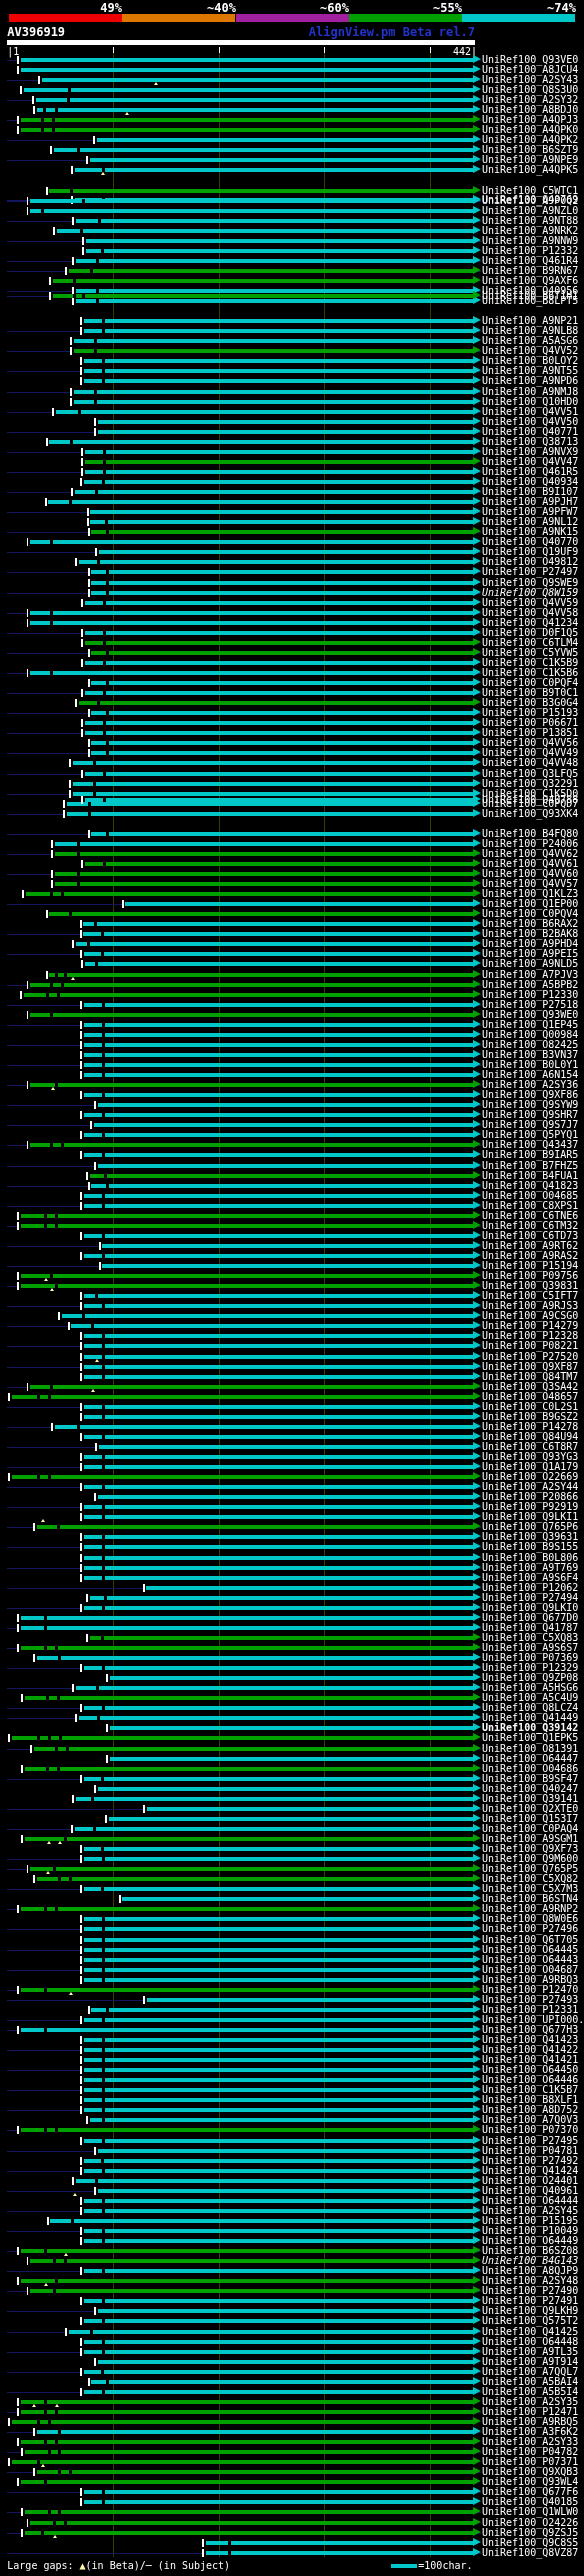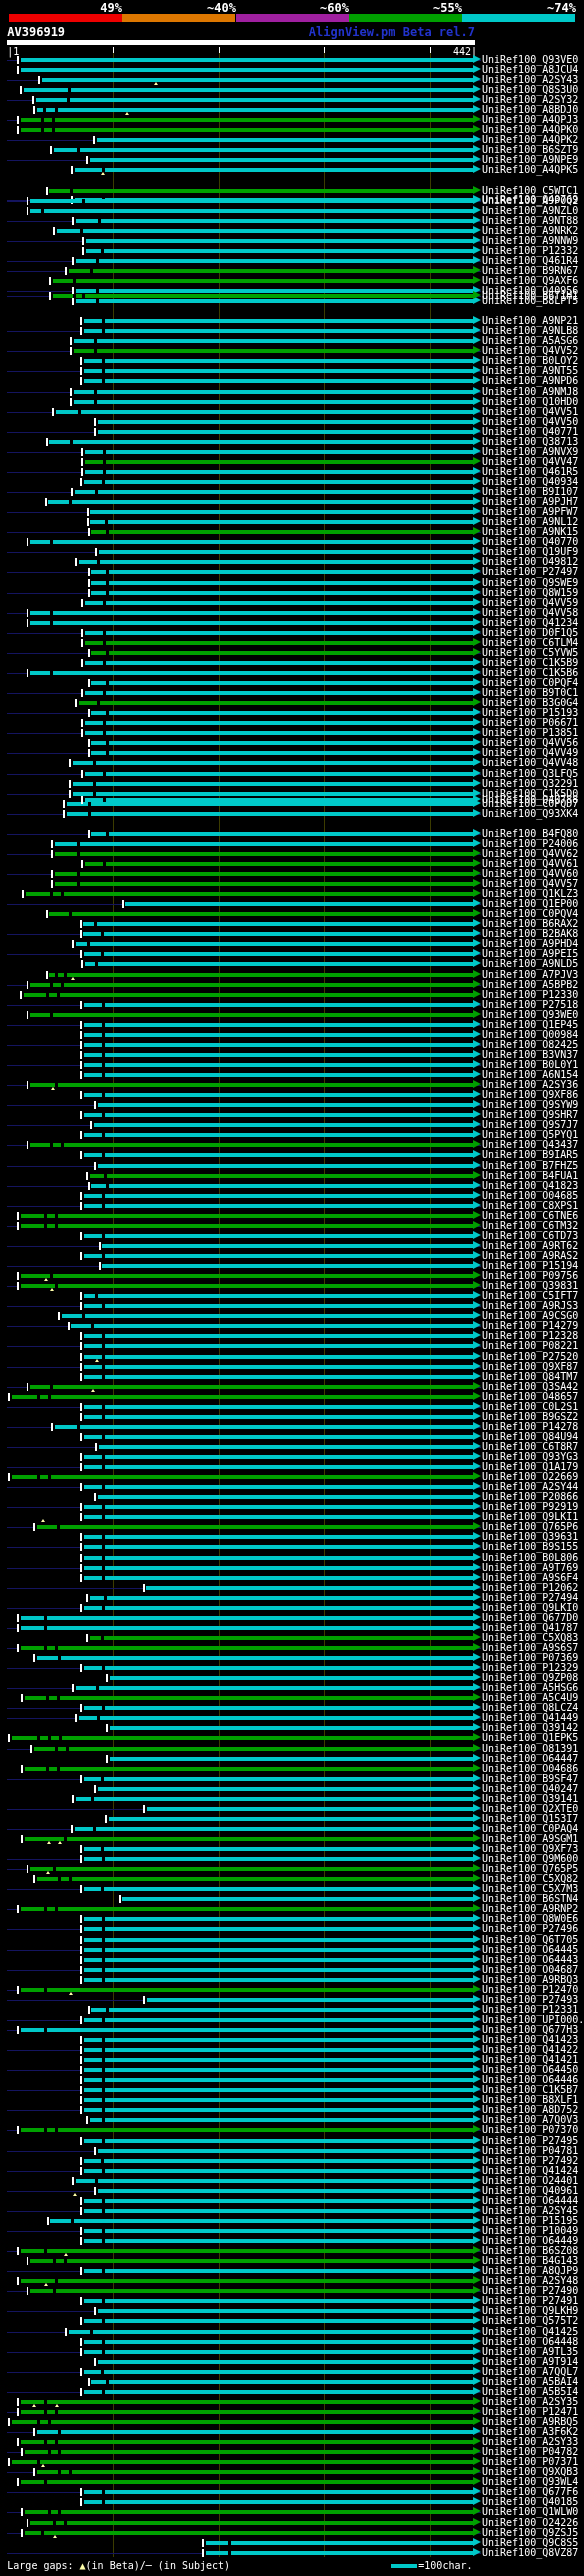--- a/index.html
+++ b/index.html
@@ -477,21 +477,21 @@
       <div class="arrow" style="left: 473px; border-left: 8.2px solid rgb(0, 200, 200);"></div>
       <div class="lbl">UniRef100_P27497</div>
     </div>
     <div class="row" style="top: 578px;">
       <div class="tick" style="left: 88px;"></div>
       <div class="bar" style="left: 91px; width: 382px; background: rgb(0, 200, 200);"></div>
       <div class="brk" style="left: 106px;"></div>
       <div class="arrow" style="left: 473px; border-left: 8.2px solid rgb(0, 200, 200);"></div>
       <div class="lbl">UniRef100_Q9SWE9</div>
     </div>
-    <div class="row" style="top: 588px;">
+    <div class="row" style="top: 588px; font-style: italic;">
       <div class="navy" style="left: 7.3px; width: 82px;"></div>
       <div class="navy" style="left: 474px; width: 7.3px;"></div>
       <div class="tick" style="left: 88px;"></div>
       <div class="bar" style="left: 91px; width: 382px; background: rgb(0, 200, 200);"></div>
       <div class="brk" style="left: 106px;"></div>
       <div class="arrow" style="left: 473px; border-left: 8.2px solid rgb(0, 200, 200);"></div>
       <div class="lbl">UniRef100_Q8W159</div>
     </div>
     <div class="row" style="top: 598px;">
       <div class="tick" style="left: 81px;"></div>
@@ -1388,21 +1388,21 @@
     </div>
     <div class="row" style="top: 1713px;">
       <div class="navy" style="left: 7.3px; width: 69px;"></div>
       <div class="navy" style="left: 474px; width: 7.3px;"></div>
       <div class="tick" style="left: 75px;"></div>
       <div class="bar" style="left: 79px; width: 395px; background: rgb(0, 200, 200);"></div>
       <div class="brk" style="left: 97px;"></div>
       <div class="arrow" style="left: 473px; border-left: 8.2px solid rgb(0, 200, 200);"></div>
       <div class="lbl">UniRef100_Q41449</div>
     </div>
-    <div class="row" style="top: 1723px;">
+    <div class="row" style="top: 1723px; font-weight: bold;">
       <div class="tick" style="left: 106px;"></div>
       <div class="bar" style="left: 110px; width: 364px; background: rgb(0, 200, 200);"></div>
       <div class="arrow" style="left: 473px; border-left: 8.2px solid rgb(0, 200, 200);"></div>
       <div class="lbl">UniRef100_Q39142</div>
     </div>
     <div class="row" style="top: 1733px;">
       <div class="tick" style="left: 8.2px;"></div>
       <div class="bar" style="left: 12px; width: 461px; background: rgb(0, 160, 0);"></div>
       <div class="brk" style="left: 37px;"></div>
       <div class="brk" style="left: 48px;"></div>
@@ -1815,21 +1815,21 @@
     <div class="row" style="top: 2246px;">
       <div class="navy" style="left: 7.3px; width: 12px;"></div>
       <div class="navy" style="left: 474px; width: 7.3px;"></div>
       <div class="tick" style="left: 17.4px;"></div>
       <div class="bar" style="left: 21px; width: 452px; background: rgb(0, 160, 0);"></div>
       <div class="brk" style="left: 44px;"></div>
       <div class="tri" style="left: 64px; border-bottom-color: rgb(255, 255, 170);"></div>
       <div class="arrow" style="left: 473px; border-left: 8.2px solid rgb(0, 160, 0);"></div>
       <div class="lbl">UniRef100_B6SZ08</div>
     </div>
-    <div class="row" style="top: 2256px;">
+    <div class="row" style="top: 2256px; font-style: italic;">
       <div class="tick" style="left: 26.5px;"></div>
       <div class="bar" style="left: 30px; width: 443px; background: rgb(0, 160, 0);"></div>
       <div class="brk" style="left: 53px;"></div>
       <div class="brk" style="left: 64px;"></div>
       <div class="arrow" style="left: 473px; border-left: 8.2px solid rgb(0, 160, 0);"></div>
       <div class="lbl">UniRef100_B4G143</div>
     </div>
     <div class="row" style="top: 2266px;">
       <div class="navy" style="left: 7.3px; width: 75px;"></div>
       <div class="navy" style="left: 474px; width: 7.3px;"></div>

